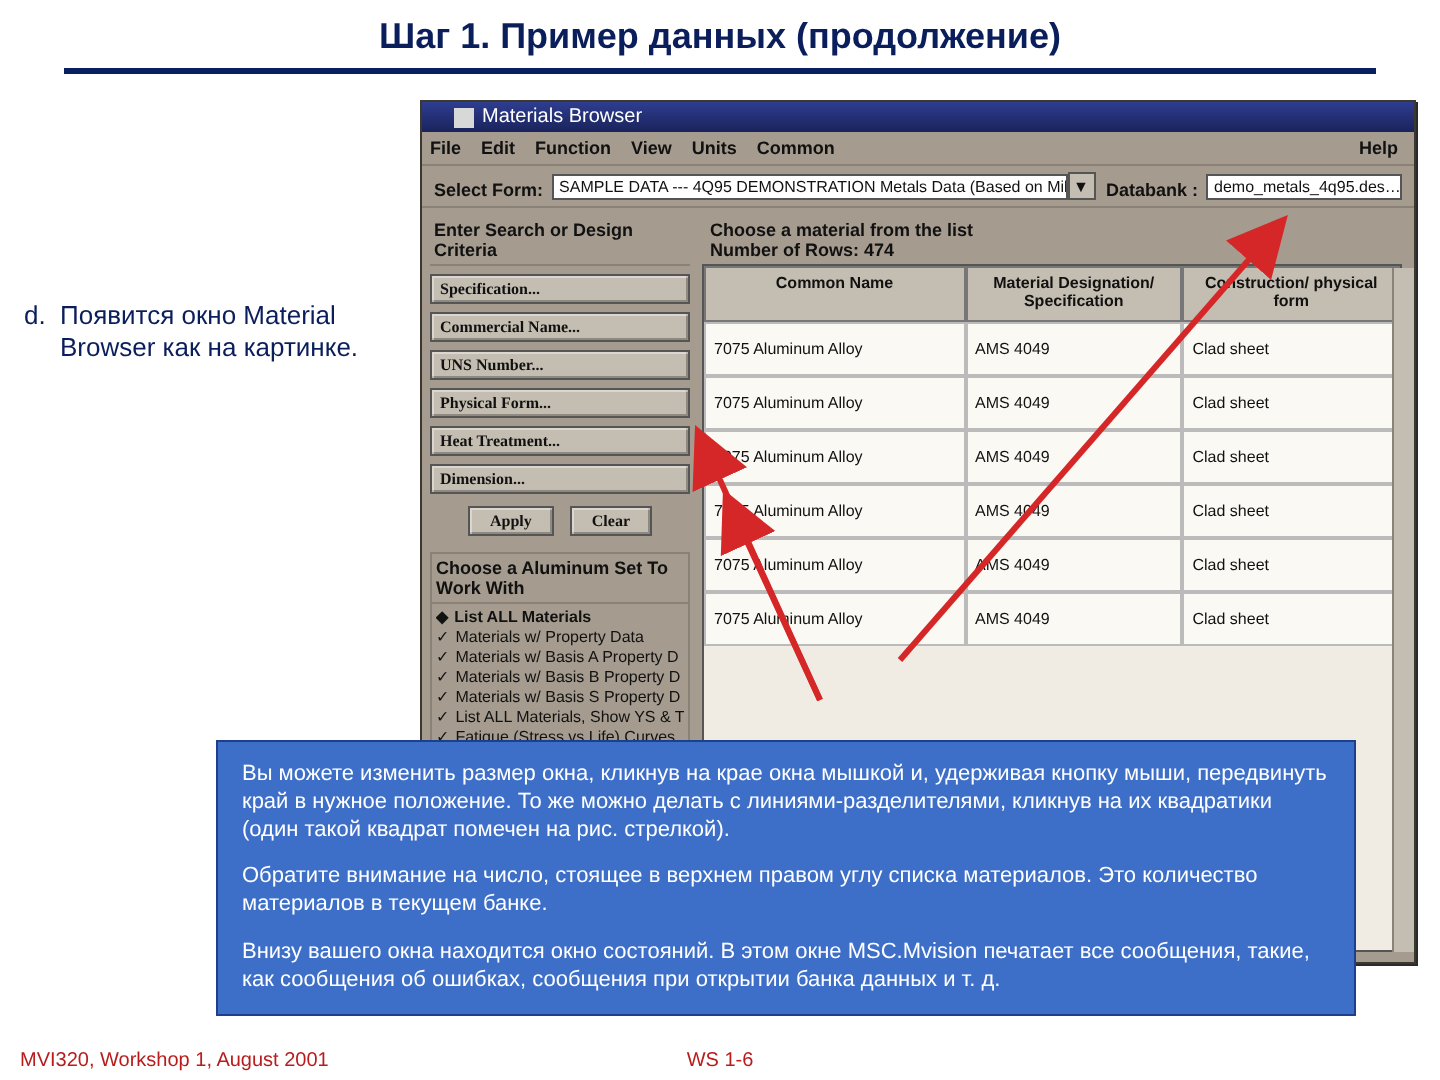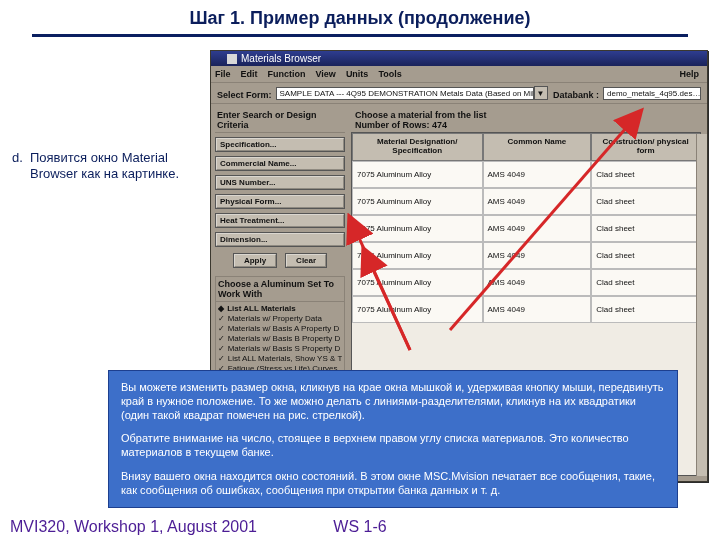--- a/index.html
+++ b/index.html
@@ -42,22 +42,22 @@
     position: absolute;
     top: 34px;
     left: 32px;
     right: 32px;
     height: 3px;
     background: var(--navy-line);
   }
   .footer-left, .footer-center {
     position: absolute;
     bottom: 4px;
-    font-size: 16px;
-    color: #4c1d95;
+    font-size: 10px;
+    color: #b91c1c;
   }
   .footer-left { left: 10px; }
   .footer-center { left: 50%; transform: translateX(-50%); }
 
   .bullet-d {
     position: absolute;
     top: 150px;
     left: 14px;
     width: 194px;
     font-size: 13px;
@@ -164,20 +164,21 @@
   .btnlike {
     background: var(--ui-taupe-light);
     border: 1px solid #555;
     box-shadow: inset 1px 1px 0 #fff6, inset -1px -1px 0 #0004;
     font-size: 8px;
     font-weight: bold;
     padding: 2px 4px;
     text-align: left;
     white-space: nowrap;
     overflow: hidden;
+    font-family: Liberation Serif, serif;
   }
   .btnrow {
     display:flex; gap:8px; justify-content:center; margin-top:2px; margin-bottom:4px;
   }
   .btnrow .btnlike { padding:2px 10px; text-align:center; }
 
   .listpanel {
     border: 1px solid var(--ui-taupe-dark);
     background: var(--ui-taupe);
     flex: 1;
@@ -290,21 +291,21 @@
     <div class="titlebar">
       <span class="tb-icon"></span>
       <span>Materials Browser</span>
     </div>
     <div class="menubar">
       <span>File</span>
       <span>Edit</span>
       <span>Function</span>
       <span>View</span>
       <span>Units</span>
-      <span>Tools</span>
+      <span>Common</span>
       <span class="help">Help</span>
     </div>
     <div class="formrow">
       <span class="label">Select Form:</span>
       <span class="field sel">SAMPLE DATA --- 4Q95 DEMONSTRATION Metals Data (Based on Mil5-LONG FORM)</span>
       <span class="combo-btn">▼</span>
       <span class="dblabel">Databank :</span>
       <span class="field db">demo_metals_4q95.des…</span>
     </div>
 
@@ -372,24 +373,24 @@
         </div>
       </div>
 
       <div class="right-panel">
         <div class="rp-header">
           <span>Choose a material from the list</span>
           <span>Number of Rows: 474</span>
         </div>
         <div class="table">
           <div class="thead">
+            <div class="th">Common Name</div>
             <div class="th">Material
 Designation/
 Specification</div>
-            <div class="th">Common Name</div>
             <div class="th">Construction/
 physical form</div>
           </div>
           <div class="trow">
             <div class="td">7075 Aluminum Alloy</div>
             <div class="td">AMS 4049</div>
             <div class="td">Clad sheet</div>
           </div>
           <div class="trow">
             <div class="td">7075 Aluminum Alloy</div>

